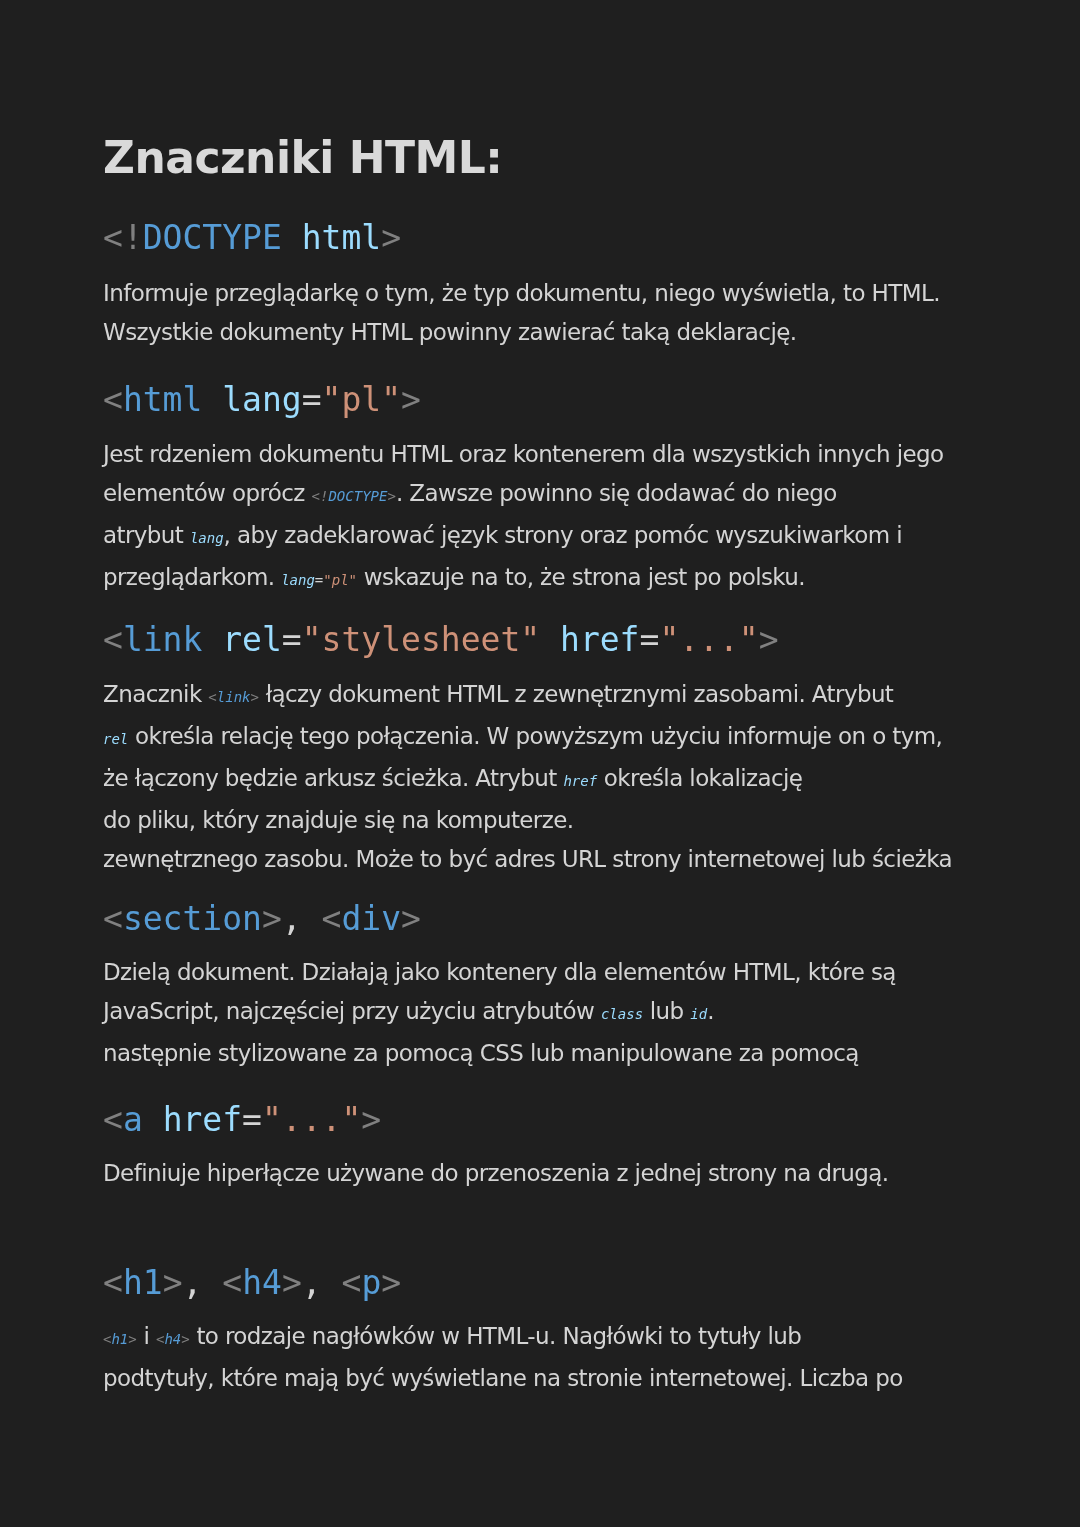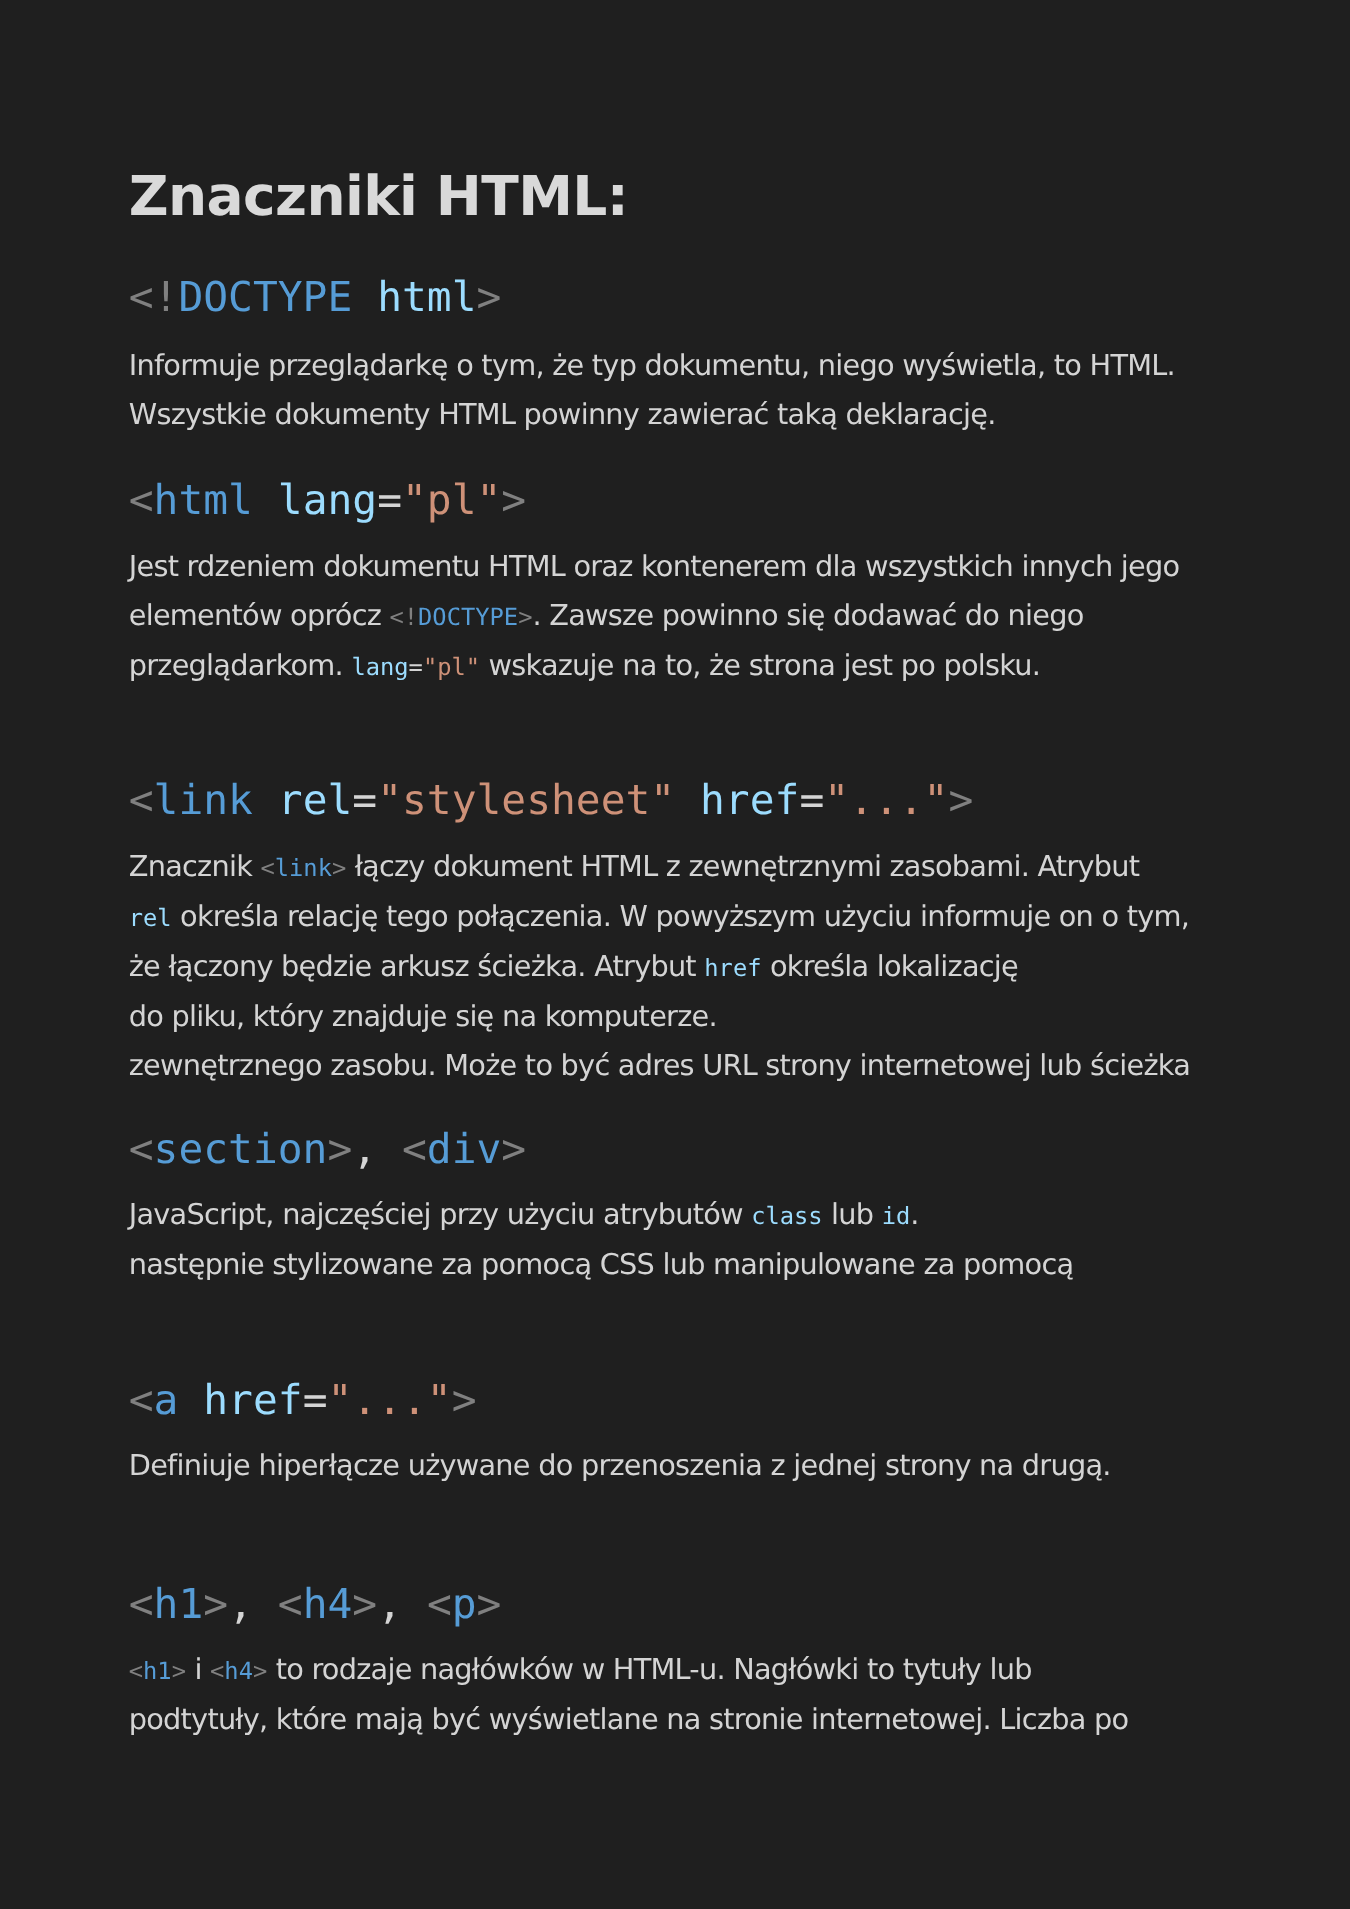--- a/index.html
+++ b/index.html
@@ -25,51 +25,53 @@
     font-family: "DejaVu Sans", sans-serif;
     font-size: 23px; line-height: 39px; color: #d4d4d4;
     letter-spacing: -0.6px;
   }
   .p { color: #808080; }        
   .tag { color: #569cd6; }      
   .attr { color: #9cdcfe; }     
   .str { color: #ce9178; }      
   .eq { color: #d4d4d4; }
   .comma { color: #d4d4d4; }
-  code { font-family: "DejaVu Sans Mono", monospace; font-size: 19px; letter-spacing: 0; }
+  code { font-family: "DejaVu Sans Mono", monospace; font-size: 14px; letter-spacing: 0; font-style: italic; }
 </style>
 </head>
 <body>
 
 <h1 class="title">Znaczniki HTML:</h1>
 
 <div class="code-head" style="top:220px;"><span class="p">&lt;</span><span class="p">!</span><span class="tag">DOCTYPE</span> <span class="attr">html</span><span class="p">&gt;</span></div>
 <div class="desc" style="top:274px;">
   <div>Informuje przeglądarkę o tym, że typ dokumentu, niego wyświetla, to HTML.</div>
   <div>Wszystkie dokumenty HTML powinny zawierać taką deklarację.</div>
 </div>
 
 <div class="code-head" style="top:382px;"><span class="p">&lt;</span><span class="tag">html</span> <span class="attr">lang</span><span class="eq">=</span><span class="str">"pl"</span><span class="p">&gt;</span></div>
 <div class="desc" style="top:435px;">
   <div>Jest rdzeniem dokumentu HTML oraz kontenerem dla wszystkich innych jego</div>
   <div><span>elementów oprócz </span><code><span class="p">&lt;!</span><span class="tag">DOCTYPE</span><span class="p">&gt;</span></code><span>. Zawsze powinno się dodawać do niego</span></div>
+  <div><span>atrybut </span><code class="attr">lang</code><span>, aby zadeklarować język strony oraz pomóc wyszukiwarkom i</span></div>
   <div><span>przeglądarkom. </span><code><span class="attr">lang</span><span class="eq">=</span><span class="str">"pl"</span></code><span> wskazuje na to, że strona jest po polsku.</span></div>
 </div>
 
 <div class="code-head" style="top:622px;"><span class="p">&lt;</span><span class="tag">link</span> <span class="attr">rel</span><span class="eq">=</span><span class="str">"stylesheet"</span> <span class="attr">href</span><span class="eq">=</span><span class="str">"..."</span><span class="p">&gt;</span></div>
 <div class="desc" style="top:675px;">
   <div><span>Znacznik </span><code><span class="p">&lt;</span><span class="tag">link</span><span class="p">&gt;</span></code><span> łączy dokument HTML z zewnętrznymi zasobami. Atrybut</span></div>
   <div><code class="attr">rel</code><span> określa relację tego połączenia. W powyższym użyciu informuje on o tym,</span></div>
   <div><span>że łączony będzie arkusz ścieżka. Atrybut </span><code class="attr">href</code><span> określa lokalizację</span></div>
   <div>do pliku, który znajduje się na komputerze.</div>
   <div>zewnętrznego zasobu. Może to być adres URL strony internetowej lub ścieżka</div>
 </div>
 
 <div class="code-head" style="top:901px;"><span class="p">&lt;</span><span class="tag">section</span><span class="p">&gt;</span><span class="comma">,</span> <span class="p">&lt;</span><span class="tag">div</span><span class="p">&gt;</span></div>
 <div class="desc" style="top:953px;">
+  <div>Dzielą dokument. Działają jako kontenery dla elementów HTML, które są</div>
   <div><span>JavaScript, najczęściej przy użyciu atrybutów </span><code class="attr">class</code><span> lub </span><code class="attr">id</code><span>.</span></div>
   <div>następnie stylizowane za pomocą CSS lub manipulowane za pomocą</div>
 </div>
 
 <div class="code-head" style="top:1102px;"><span class="p">&lt;</span><span class="tag">a</span> <span class="attr">href</span><span class="eq">=</span><span class="str">"..."</span><span class="p">&gt;</span></div>
 <div class="desc" style="top:1154px;">
   <div>Definiuje hiperłącze używane do przenoszenia z jednej strony na drugą.</div>
 </div>
 
 <div class="code-head" style="top:1265px;"><span class="p">&lt;</span><span class="tag">h1</span><span class="p">&gt;</span><span class="comma">,</span> <span class="p">&lt;</span><span class="tag">h4</span><span class="p">&gt;</span><span class="comma">,</span> <span class="p">&lt;</span><span class="tag">p</span><span class="p">&gt;</span></div>

